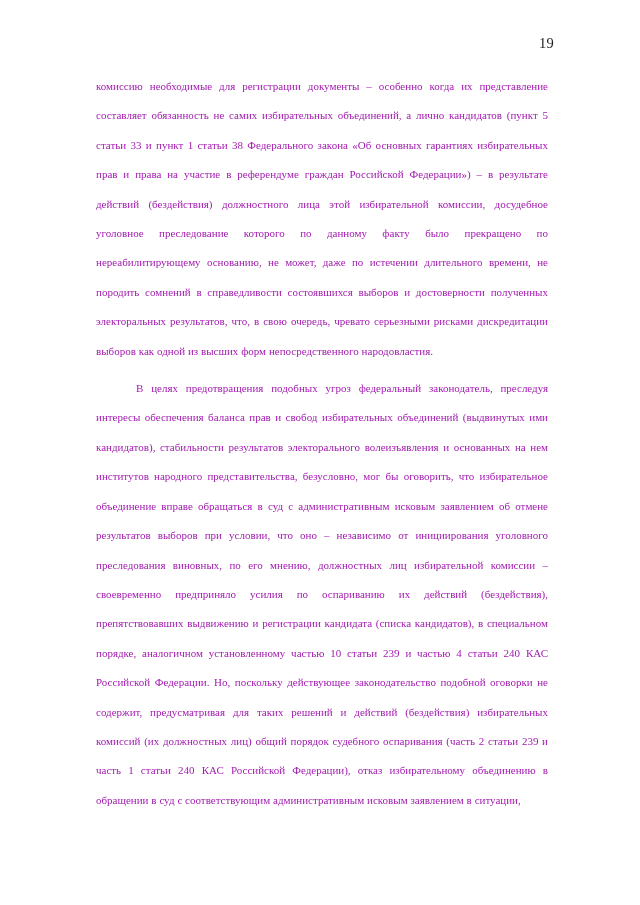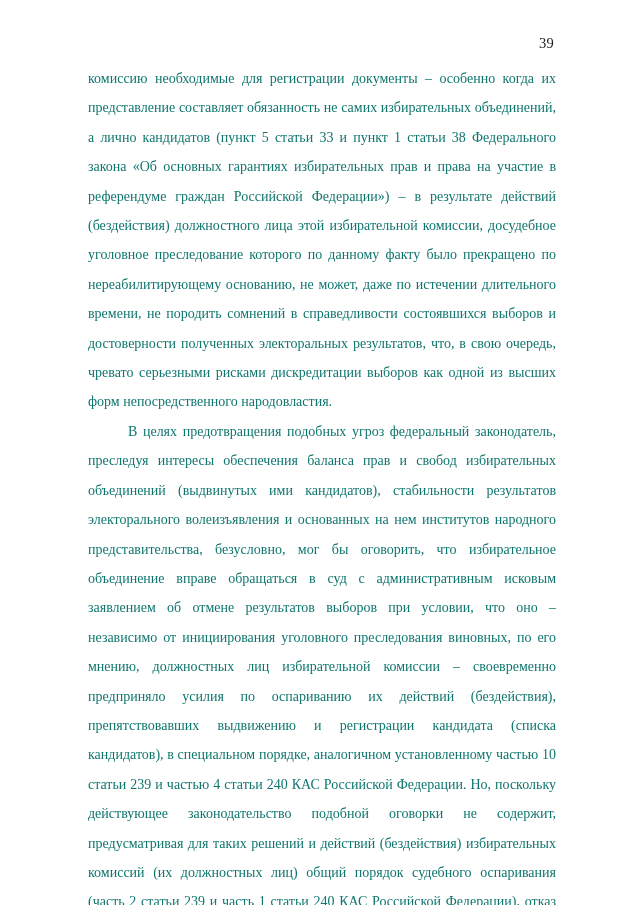--- a/index.html
+++ b/index.html
@@ -39,26 +39,26 @@
   }
 
   .body-text {
     position: absolute;
     top: 64px;
     left: 88px;
     width: 468px;
   }
 
   .para {
-    margin: 0;
+    margin: 8px;
     text-align: justify;
     text-justify: inter-word;
-    font-size: 14px;
+    font-size: 11px;
     line-height: 29.4px;
-    color: #0f766e;
+    color: #a21caf;
     hyphens: none;
     word-spacing: 0.1px;
   }
 
   .para + .para {
     margin-top: 0;
   }
 
   .para.indent {
     text-indent: 40px;
@@ -71,21 +71,21 @@
     inset: 0;
     pointer-events: none;
     background: transparent;
   }
 </style>
 </head>
 <body>
 
 <div class="page">
 
-  <div class="page-number">39</div>
+  <div class="page-number">19</div>
 
   <div class="body-text">
 
     <p class="para">комиссию необходимые для регистрации документы – особенно когда их представление составляет обязанность не самих избирательных объединений, а лично кандидатов (пункт 5 статьи 33 и пункт 1 статьи 38 Федерального закона «Об основных гарантиях избирательных прав и права на участие в референдуме граждан Российской Федерации») – в результате действий (бездействия) должностного лица этой избирательной комиссии, досудебное уголовное преследование которого по данному факту было прекращено по нереабилитирующему основанию, не может, даже по истечении длительного времени, не породить сомнений в справедливости состоявшихся выборов и достоверности полученных электоральных результатов, что, в свою очередь, чревато серьезными рисками дискредитации выборов как одной из высших форм непосредственного народовластия.</p>
 
     <p class="para indent">В целях предотвращения подобных угроз федеральный законодатель, преследуя интересы обеспечения баланса прав и свобод избирательных объединений (выдвинутых ими кандидатов), стабильности результатов электорального волеизъявления и основанных на нем институтов народного представительства, безусловно, мог бы оговорить, что избирательное объединение вправе обращаться в суд с административным исковым заявлением об отмене результатов выборов при условии, что оно – независимо от инициирования уголовного преследования виновных, по его мнению, должностных лиц избирательной комиссии – своевременно предприняло усилия по оспариванию их действий (бездействия), препятствовавших выдвижению и регистрации кандидата (списка кандидатов), в специальном порядке, аналогичном установленному частью 10 статьи 239 и частью 4 статьи 240 КАС Российской Федерации. Но, поскольку действующее законодательство подобной оговорки не содержит, предусматривая для таких решений и действий (бездействия) избирательных комиссий (их должностных лиц) общий порядок судебного оспаривания (часть 2 статьи 239 и часть 1 статьи 240 КАС Российской Федерации), отказ избирательному объединению в обращении в суд с соответствующим административным исковым заявлением в ситуации,</p>
 
   </div>
 
 </div>

